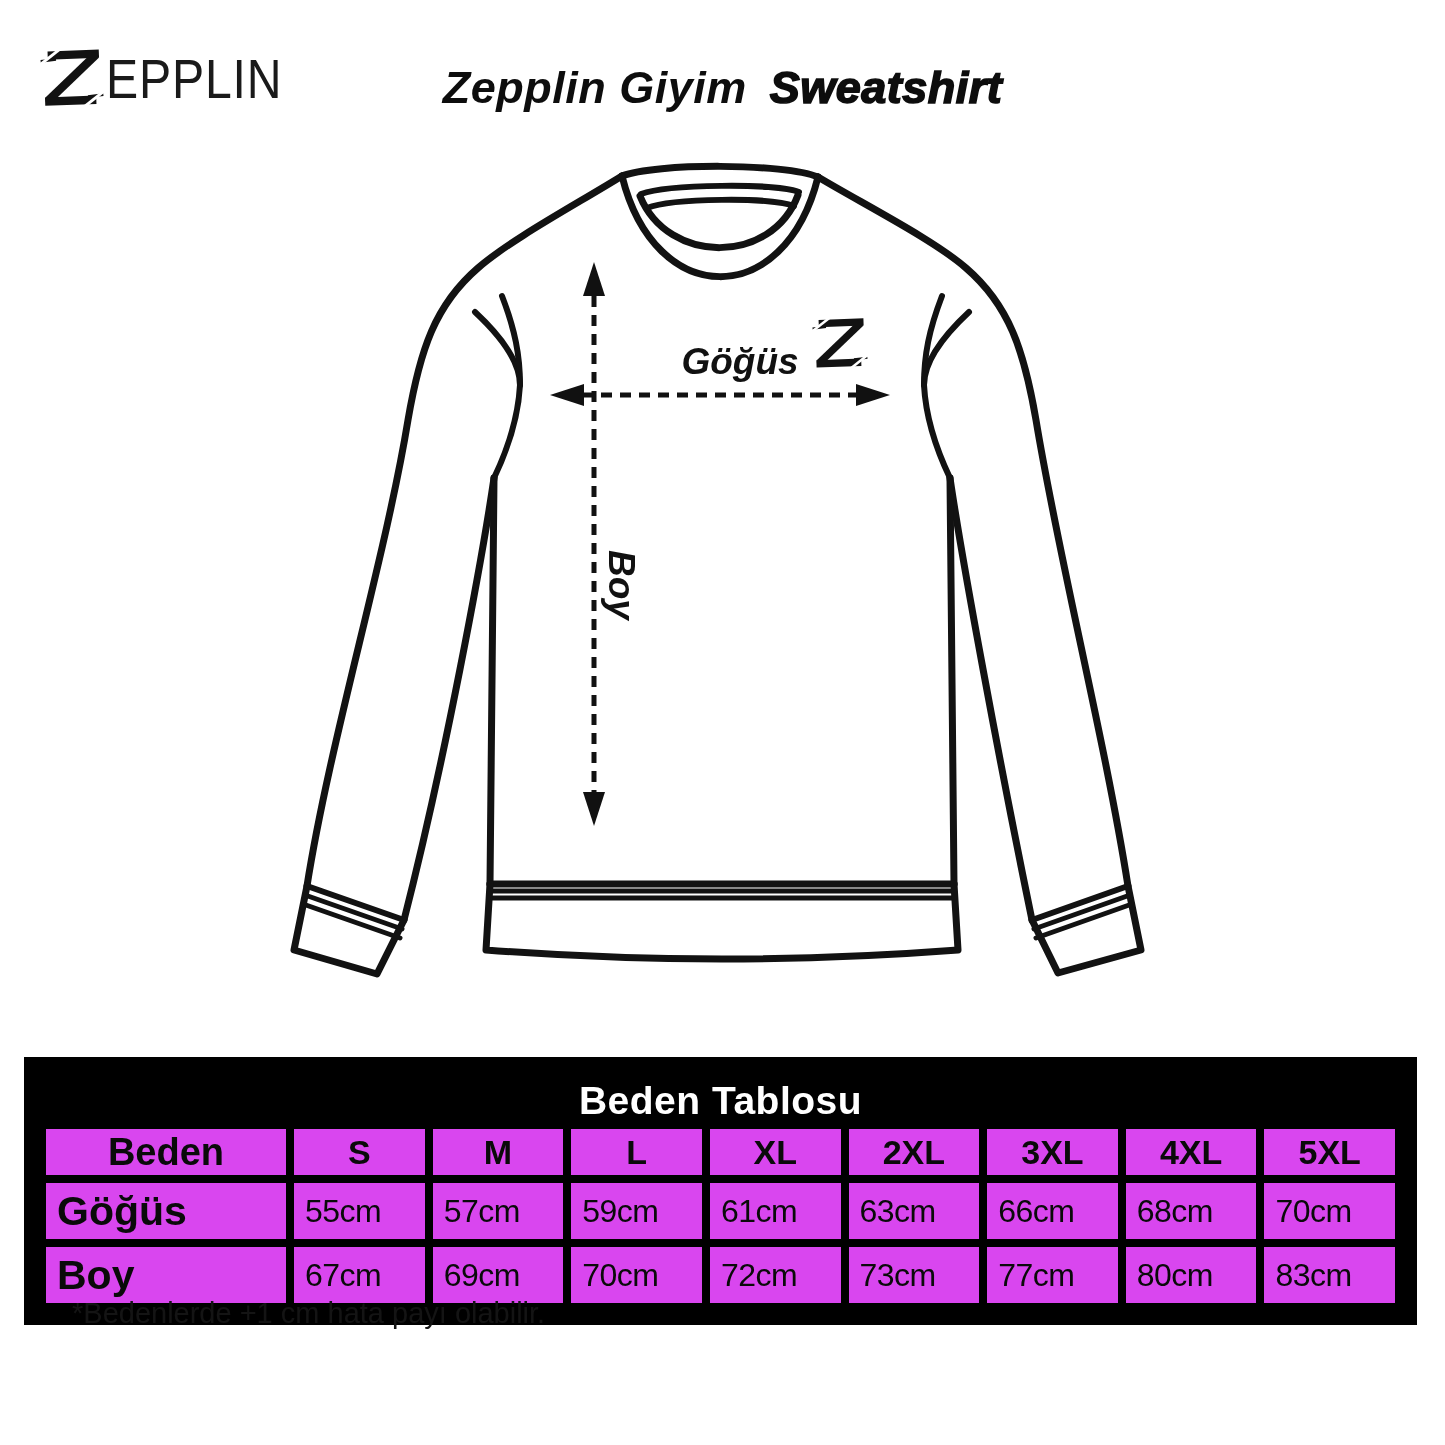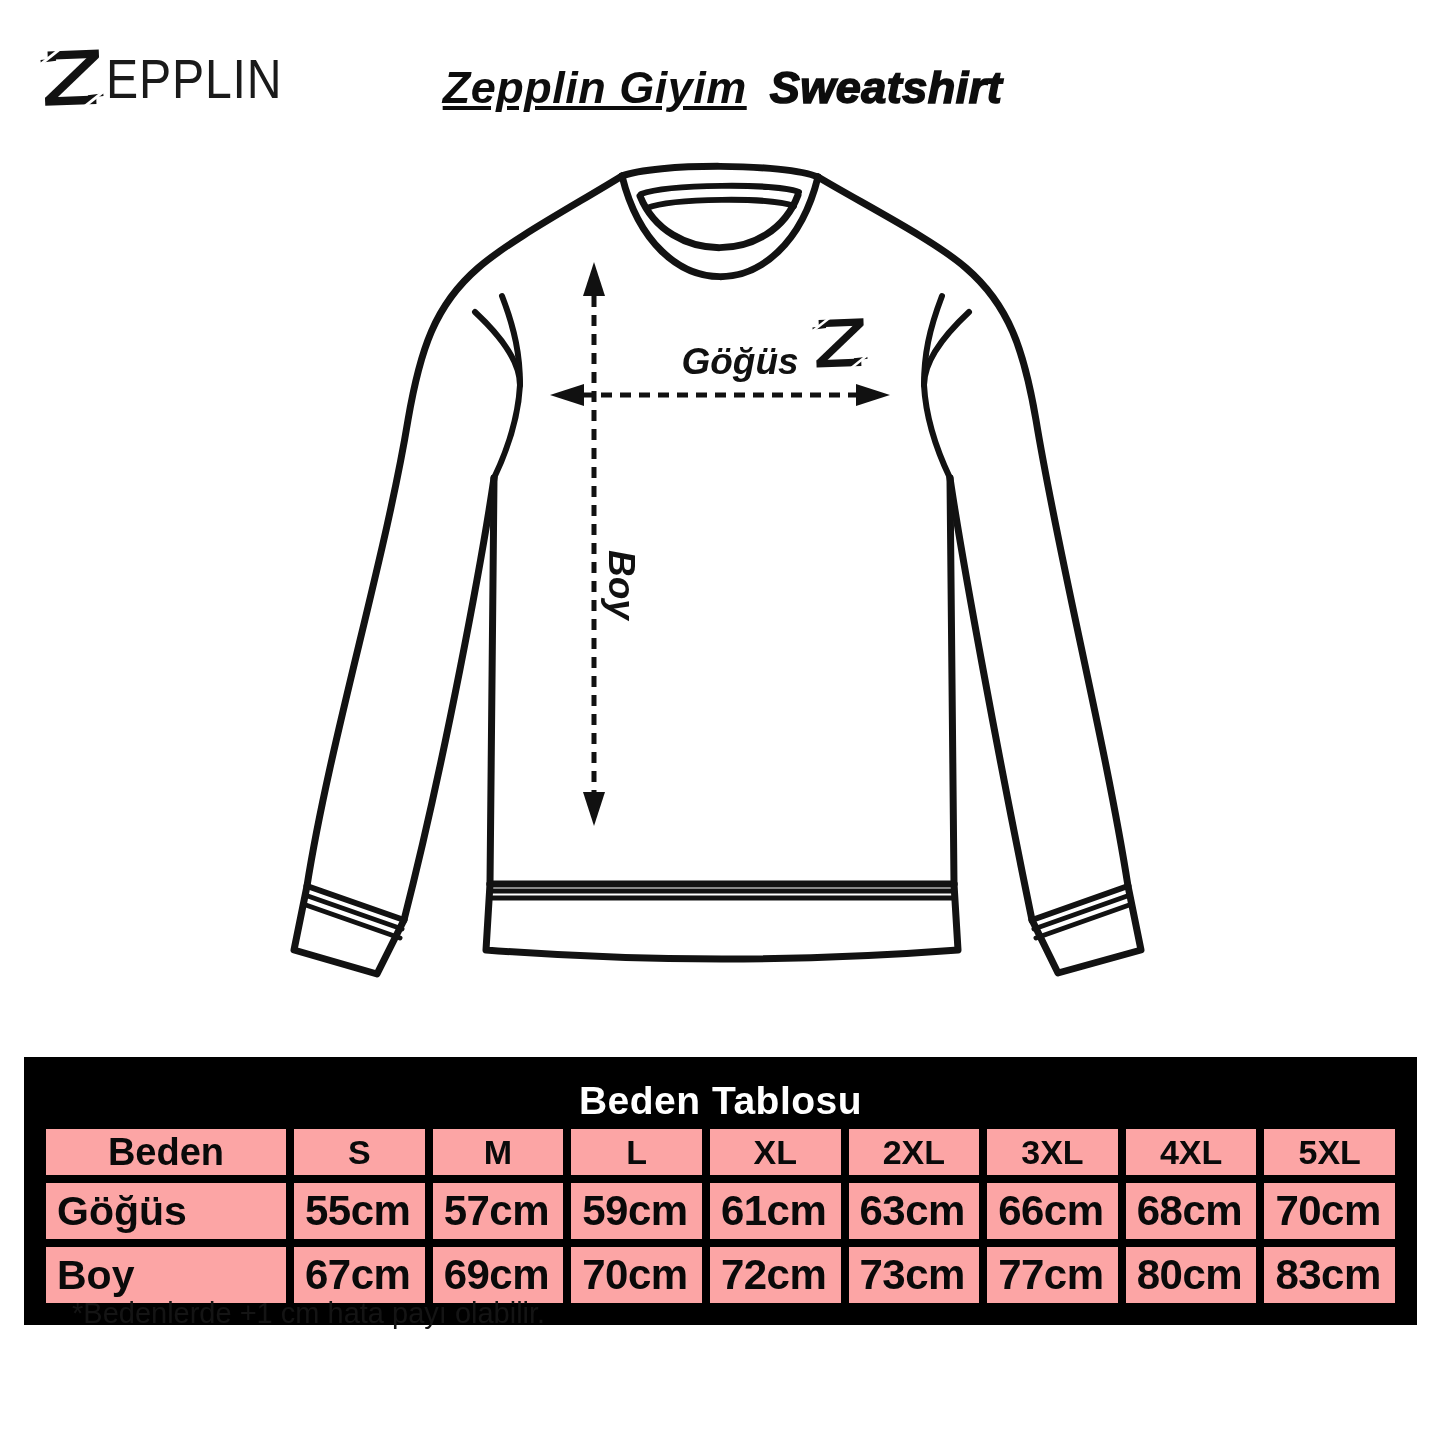--- a/index.html
+++ b/index.html
@@ -11,43 +11,43 @@
   .brand { position:absolute; left:40px; top:44px; display:flex; align-items:center; }
   .brand .zicon { width:64px; height:60px; }
   .brand .brand-text {
     font-size:56px; font-weight:500; letter-spacing:1px; color:#1a1a1a;
     transform:scaleX(0.86); transform-origin:left center; margin-left:2px; margin-top:2px;
   }
 
   
   .title { position:absolute; left:0; right:0; top:62px; text-align:center;
            font-style:italic; font-size:45px; color:#0d0d0d; letter-spacing:0.5px; }
-  .title .t-reg  { font-weight:700;text-decoration:underline; }
+  .title .t-reg  { font-weight:700; }
   .title .t-bold { font-weight:700; -webkit-text-stroke:1.6px #0d0d0d; margin-left:10px; }
 
   
   .diagram-svg { position:absolute; left:0; top:0; width:1445px; height:1445px; }
   .dim-label { position:absolute; font-style:italic; font-weight:600; font-size:37px; color:#111; }
   .label-chest { left:640px; top:341px; width:200px; text-align:center; }
   .label-length { left:521px; top:563px; width:200px; height:44px; line-height:44px;
                   text-align:center; transform:rotate(90deg); }
 
   
   .size-table { position:absolute; left:24px; top:1057px; width:1393px; background:#000; padding:22px; }
   .st-title { height:44px; line-height:44px; text-align:center; color:#ffffff;
               font-size:39px; font-weight:700; letter-spacing:0.5px; }
   .st-grid { display:grid; grid-template-columns:240px repeat(8, 1fr);
              grid-template-rows:46px 56px 56px; gap:8px; margin-top:6px; }
-  .cell { background:#fca5a5; color:#0a0a0a; display:flex; align-items:center; overflow:hidden; }
+  .cell { background:#d946ef; color:#0a0a0a; display:flex; align-items:center; overflow:hidden; }
   .c-center { justify-content:center; }
   .c-left { justify-content:flex-start; padding-left:11px; }
   .beden-head { font-weight:700; font-size:38px; }
   .size-head  { font-weight:700; font-size:34px; }
   .row-label  { font-weight:700; font-size:41px; }
-  .val        { font-weight:700; font-size:42px; letter-spacing:-0.5px; }
+  .val        { font-weight:400; font-size:32px; letter-spacing:-0.5px; }
 
   
   .footnote { position:absolute; left:24px; top:1297px; font-size:29px; color:#141414;margin-left:48px; }
 </style>
 </head>
 <body>
 
 <div class="page">
 
   <svg width="0" height="0" style="position:absolute" aria-hidden="true">

